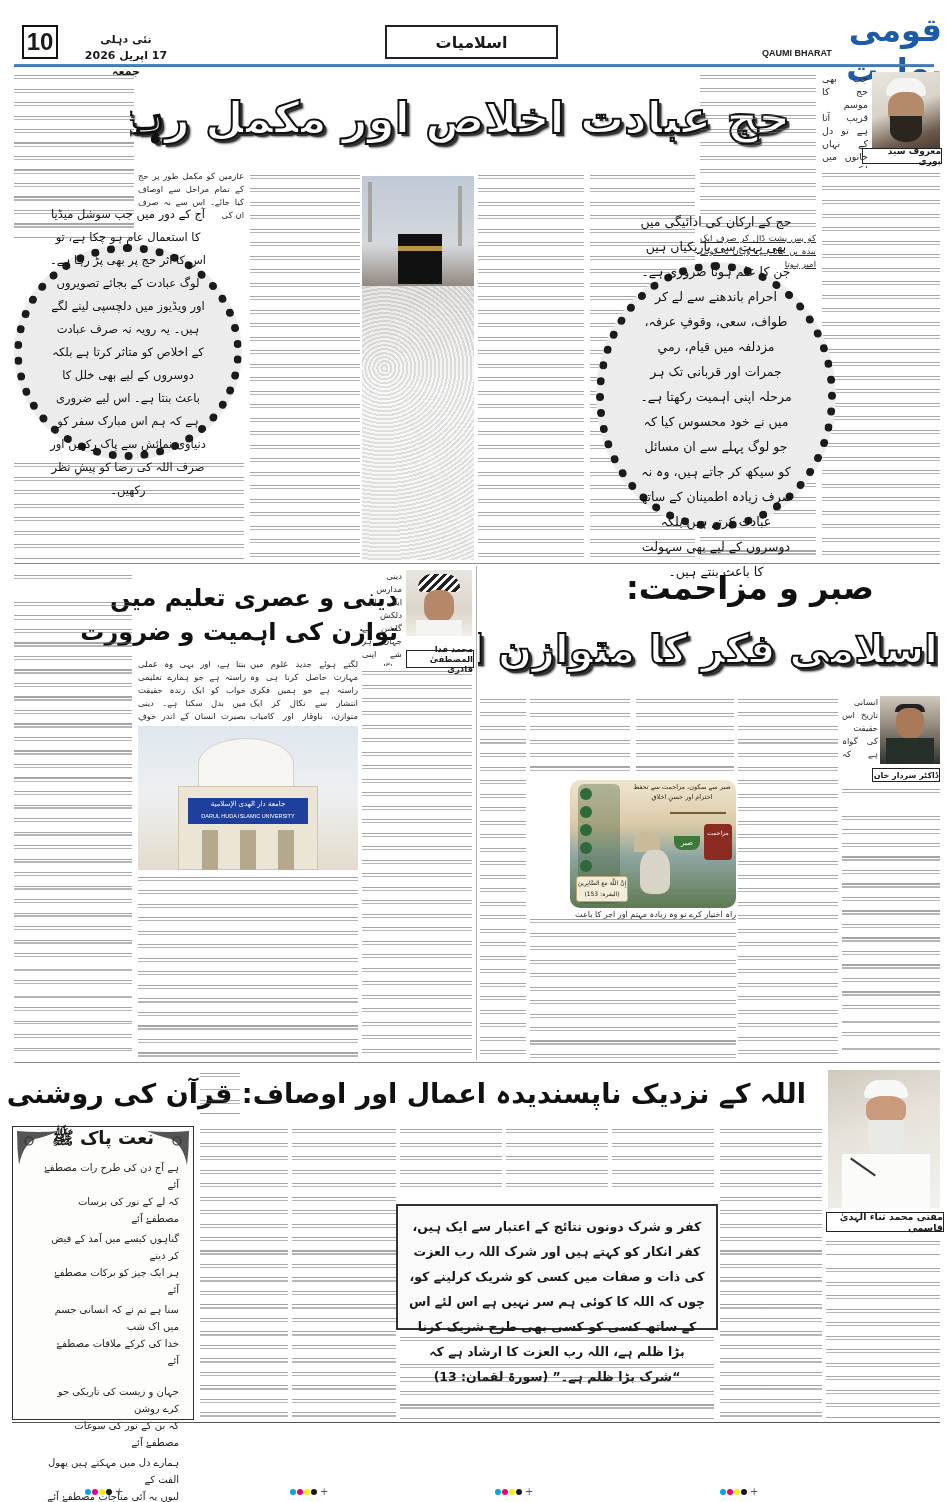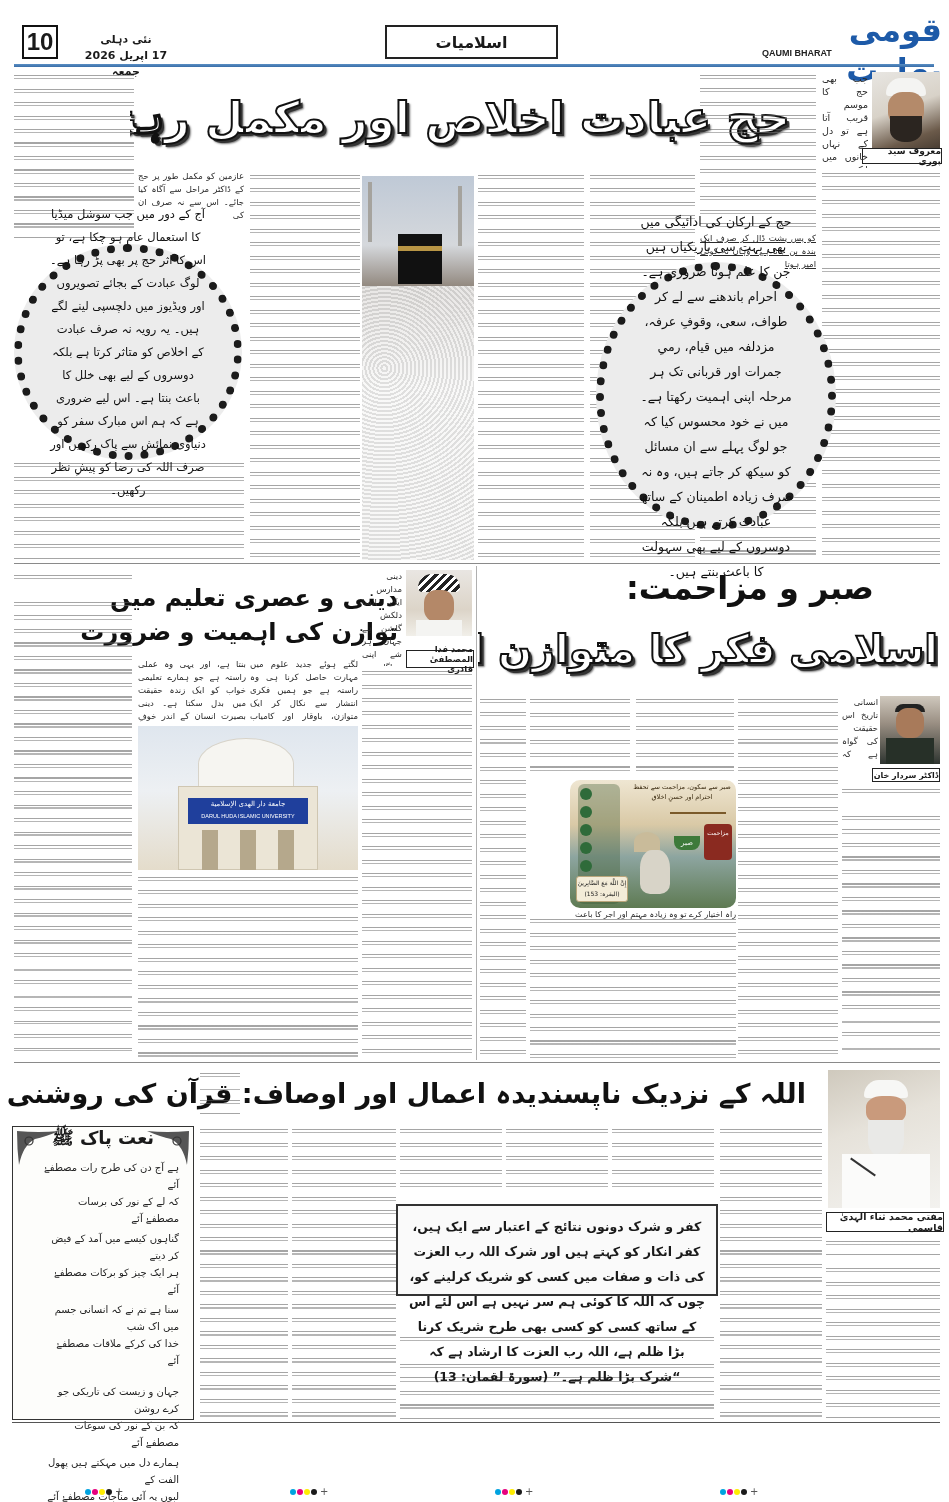--- a/index.html
+++ b/index.html
@@ -95,21 +95,21 @@
 <div class="abs col" style="left:822px;top:72px;width:46px;height:96px;font-size:9.5px;line-height:13px;">جب بھی حج کا موسم قریب آتا ہے تو دل کے نہاں خانوں میں ایک عجیب سی کیفیت جاگ اٹھتی ہے۔ وہ کیفیت جسے الفاظ میں مکمل طور پر بیان کرنا ممکن نہیں۔</div>
 
 <div class="abs textlines" style="left:822px;top:170px;width:118px;height:390px;"></div>
 <div class="abs textlines" style="left:700px;top:72px;width:116px;height:158px;"></div>
 <div class="abs col" style="left:700px;top:232px;width:116px;height:40px;font-size:8.5px;line-height:13px;text-decoration:underline;">کو پس پشت ڈال کر صرف ایک بندہ بن جاتا ہے۔ وہاں نہ کوئی امیر ہوتا</div>
 <div class="abs textlines" style="left:700px;top:480px;width:116px;height:80px;"></div>
 <div class="abs textlines" style="left:590px;top:172px;width:105px;height:388px;"></div>
 <div class="abs textlines" style="left:478px;top:172px;width:106px;height:388px;"></div>
 <div class="abs textlines" style="left:250px;top:172px;width:110px;height:388px;"></div>
 <div class="abs textlines" style="left:138px;top:172px;width:106px;height:60px;"></div>
-<div class="abs col" style="left:138px;top:170px;width:106px;height:62px;font-size:8.5px;line-height:13px;background:#fff;">عازمین کو مکمل طور پر حج کے ڈاکٹر مراحل سے آگاہ کیا جائے۔ اس سے نہ صرف ان کی</div>
+<div class="abs col" style="left:138px;top:170px;width:106px;height:62px;font-size:8.5px;line-height:13px;background:#fff;">عازمین کو مکمل طور پر حج کے تمام مراحل سے اوصاف کیا جائے۔ اس سے نہ صرف ان کی</div>
 <div class="abs textlines" style="left:14px;top:72px;width:120px;height:168px;"></div>
 <div class="abs textlines" style="left:14px;top:460px;width:230px;height:100px;"></div>
 
 <div class="abs photo" style="left:362px;top:176px;width:112px;height:384px;background:linear-gradient(180deg,#bfc9d6 0%,#d5d8dc 18%,#8a7f74 30%,#f1f0ec 55%,#e6e4df 100%);">
   <div style="position:absolute;left:36px;top:58px;width:44px;height:50px;background:#111;"></div>
   <div style="position:absolute;left:36px;top:70px;width:44px;height:5px;background:#b89545;"></div>
   <div style="position:absolute;left:0;top:110px;width:112px;height:274px;background:repeating-radial-gradient(circle at 20% 30%, #fafafa 0 2px, #dcdcdc 2px 4px);opacity:.85;"></div>
   <div style="position:absolute;left:6px;top:6px;width:4px;height:60px;background:#a5a39e;"></div>
   <div style="position:absolute;left:96px;top:10px;width:4px;height:60px;background:#a5a39e;"></div>
 </div>
@@ -209,21 +209,21 @@
 <div class="abs textlines" style="left:826px;top:1238px;width:114px;height:182px;"></div>
 <div class="abs textlines" style="left:720px;top:1126px;width:102px;height:294px;"></div>
 <div class="abs textlines" style="left:612px;top:1126px;width:102px;height:70px;"></div>
 <div class="abs textlines" style="left:506px;top:1126px;width:102px;height:70px;"></div>
 <div class="abs textlines" style="left:400px;top:1126px;width:102px;height:70px;"></div>
 <div class="abs textlines" style="left:292px;top:1126px;width:104px;height:294px;"></div>
 <div class="abs textlines" style="left:200px;top:1070px;width:40px;height:48px;"></div>
 <div class="abs textlines" style="left:200px;top:1126px;width:88px;height:294px;"></div>
 <div class="abs textlines" style="left:400px;top:1334px;width:314px;height:86px;"></div>
 
-<div id="shirk-box" class="abs" style="left:396px;top:1204px;width:322px;height:92px;">کفر و شرک دونوں نتائج کے اعتبار سے ایک ہیں، کفر انکار کو کہتے ہیں اور شرک اللہ رب العزت کی ذات و صفات میں کسی کو شریک کرلینے کو، چوں کہ اللہ کا کوئی ہم سر نہیں ہے اس لئے اس کے ساتھ کسی کو کسی بھی طرح شریک کرنا بڑا ظلم ہے، اللہ رب العزت کا ارشاد ہے کہ “شرک بڑا ظلم ہے۔” (سورۃ لقمان: 13)</div>
+<div id="shirk-box" class="abs" style="left:396px;top:1204px;width:322px;height:126px;">کفر و شرک دونوں نتائج کے اعتبار سے ایک ہیں، کفر انکار کو کہتے ہیں اور شرک اللہ رب العزت کی ذات و صفات میں کسی کو شریک کرلینے کو، چوں کہ اللہ کا کوئی ہم سر نہیں ہے اس لئے اس کے ساتھ کسی کو کسی بھی طرح شریک کرنا بڑا ظلم ہے، اللہ رب العزت کا ارشاد ہے کہ “شرک بڑا ظلم ہے۔” (سورۃ لقمان: 13)</div>
 
 <div id="naat-box" class="abs" style="left:12px;top:1126px;width:182px;height:294px;">
   <svg class="corner-orn" style="left:2px;top:2px;" viewBox="0 0 48 40">
     <path d="M2 2 Q24 4 44 2 Q30 8 20 10 Q8 16 4 36 Q2 20 2 2Z" fill="#555"></path>
     <circle cx="14" cy="12" r="4" fill="none" stroke="#333" stroke-width="1.2"></circle>
   </svg>
   <svg class="corner-orn" style="right:2px;top:2px;transform:scaleX(-1);" viewBox="0 0 48 40">
     <path d="M2 2 Q24 4 44 2 Q30 8 20 10 Q8 16 4 36 Q2 20 2 2Z" fill="#555"></path>
     <circle cx="14" cy="12" r="4" fill="none" stroke="#333" stroke-width="1.2"></circle>
   </svg>

